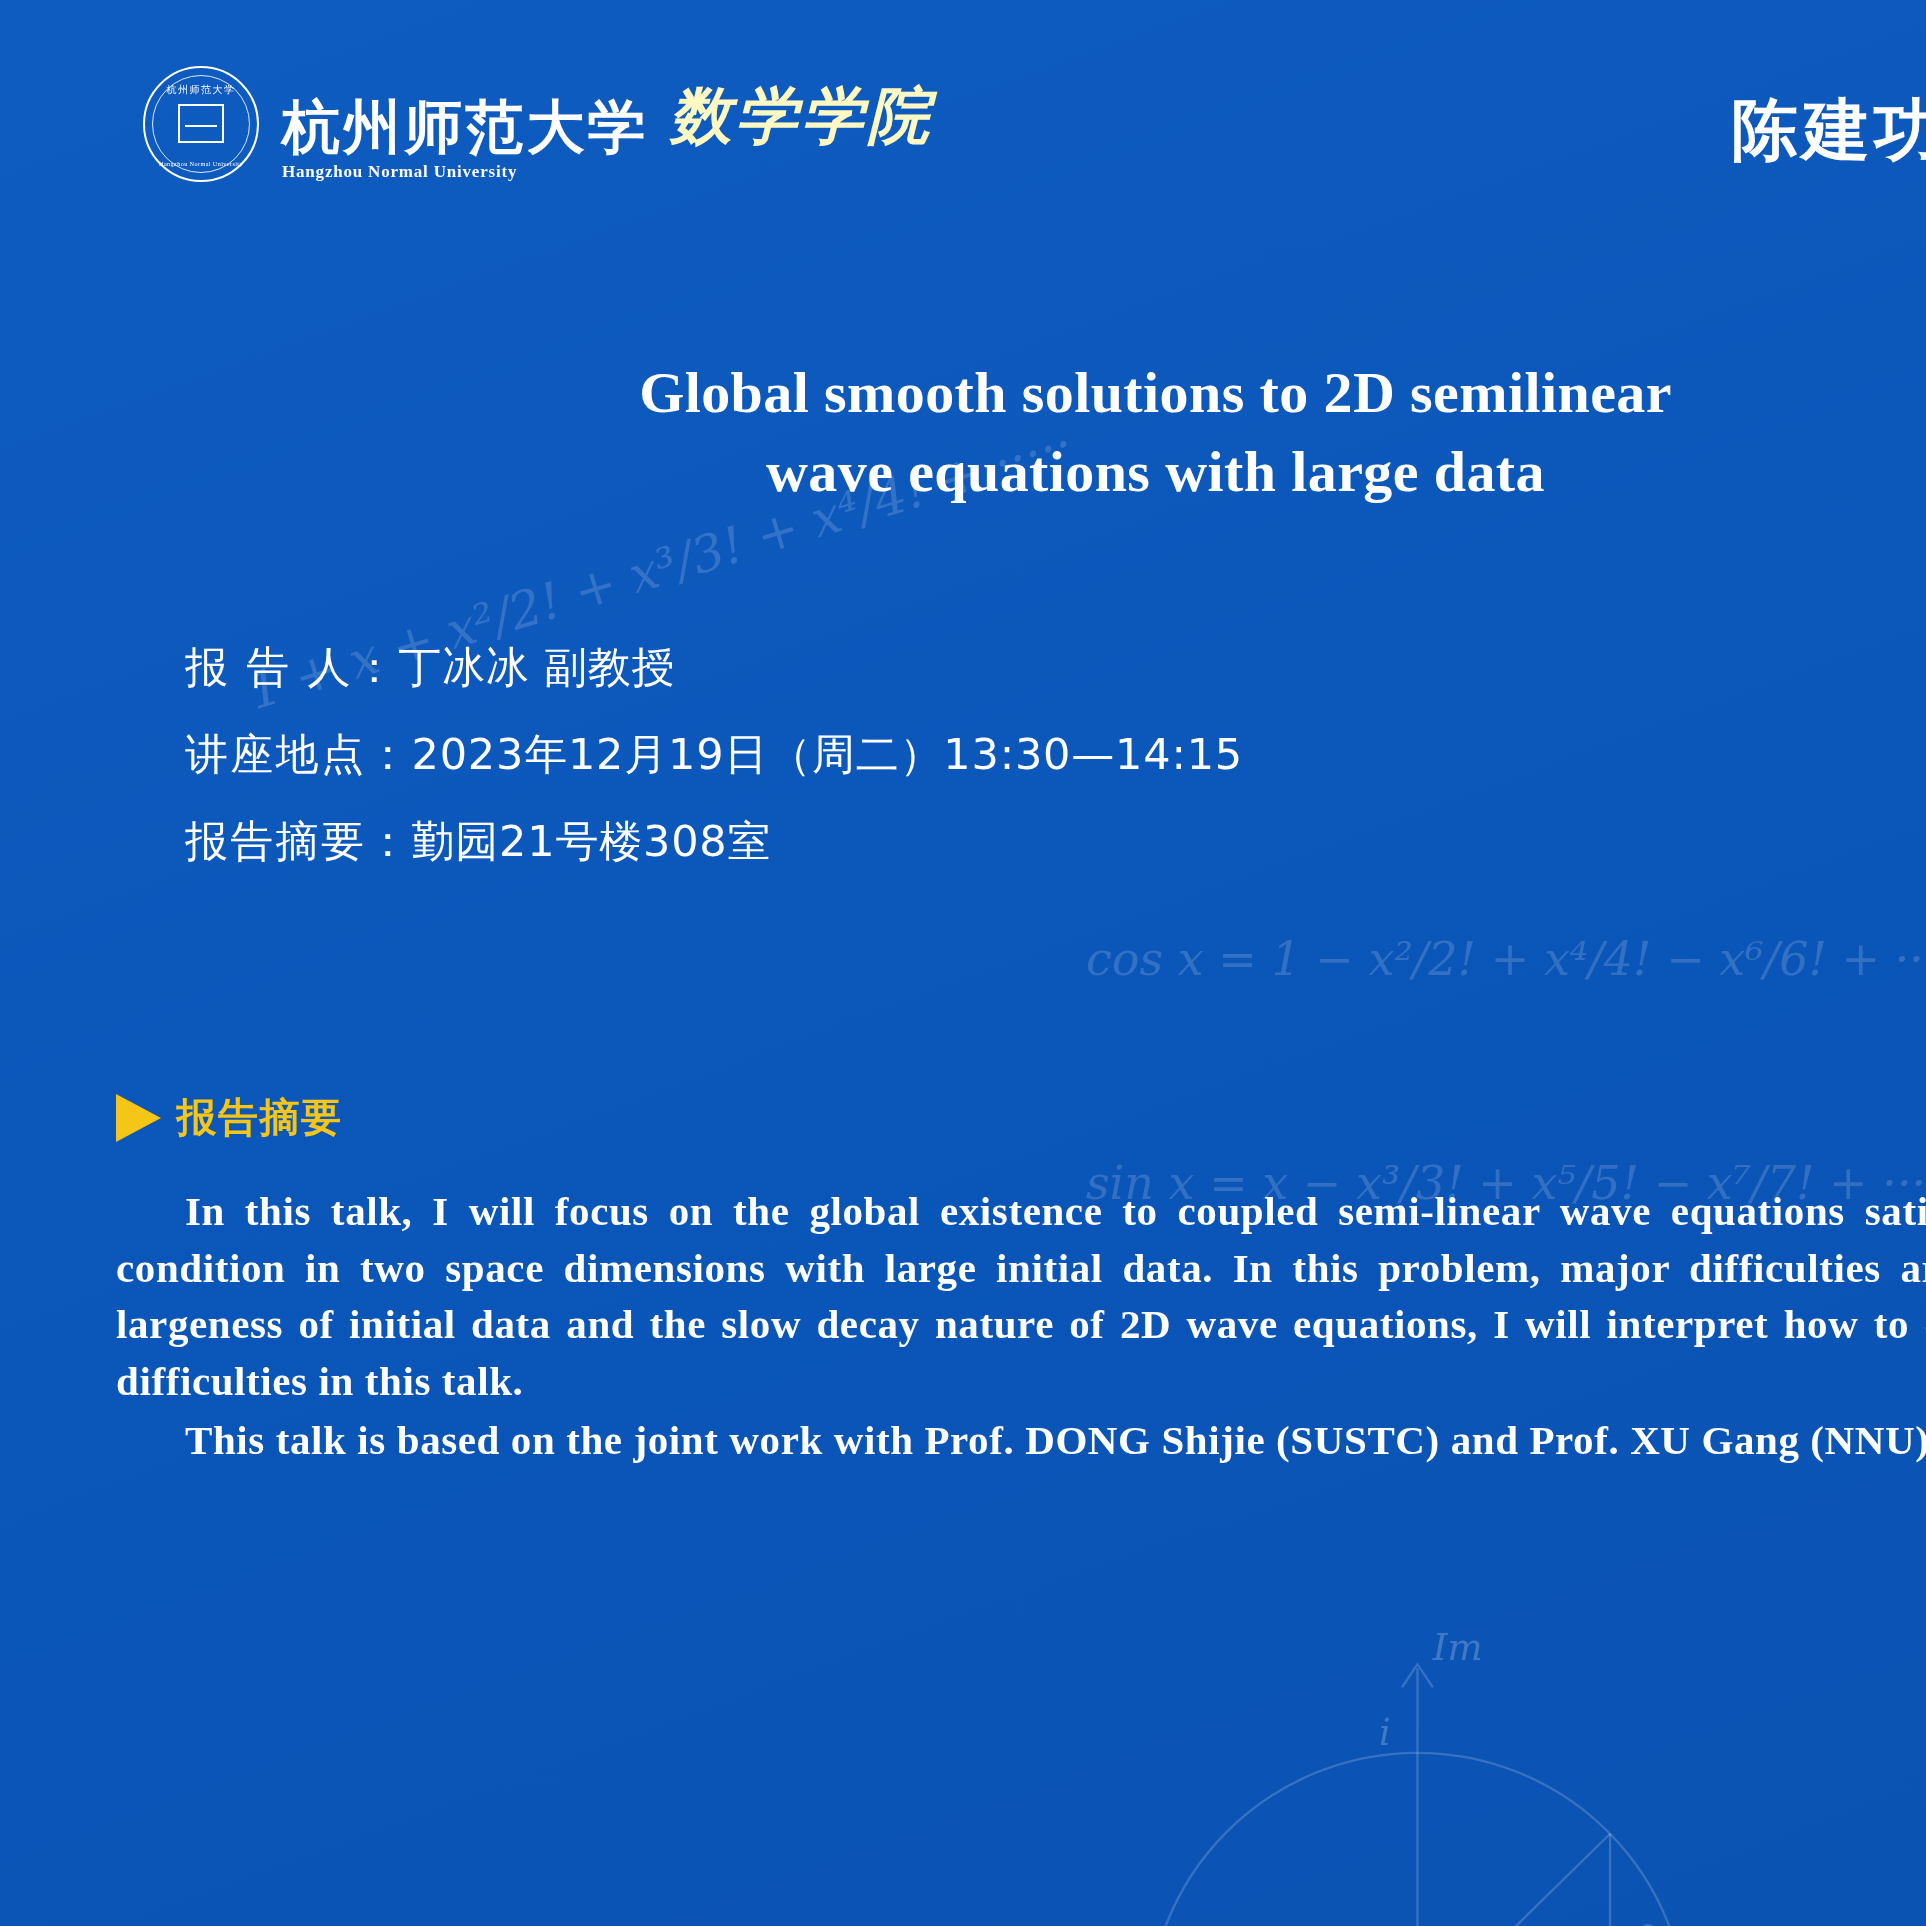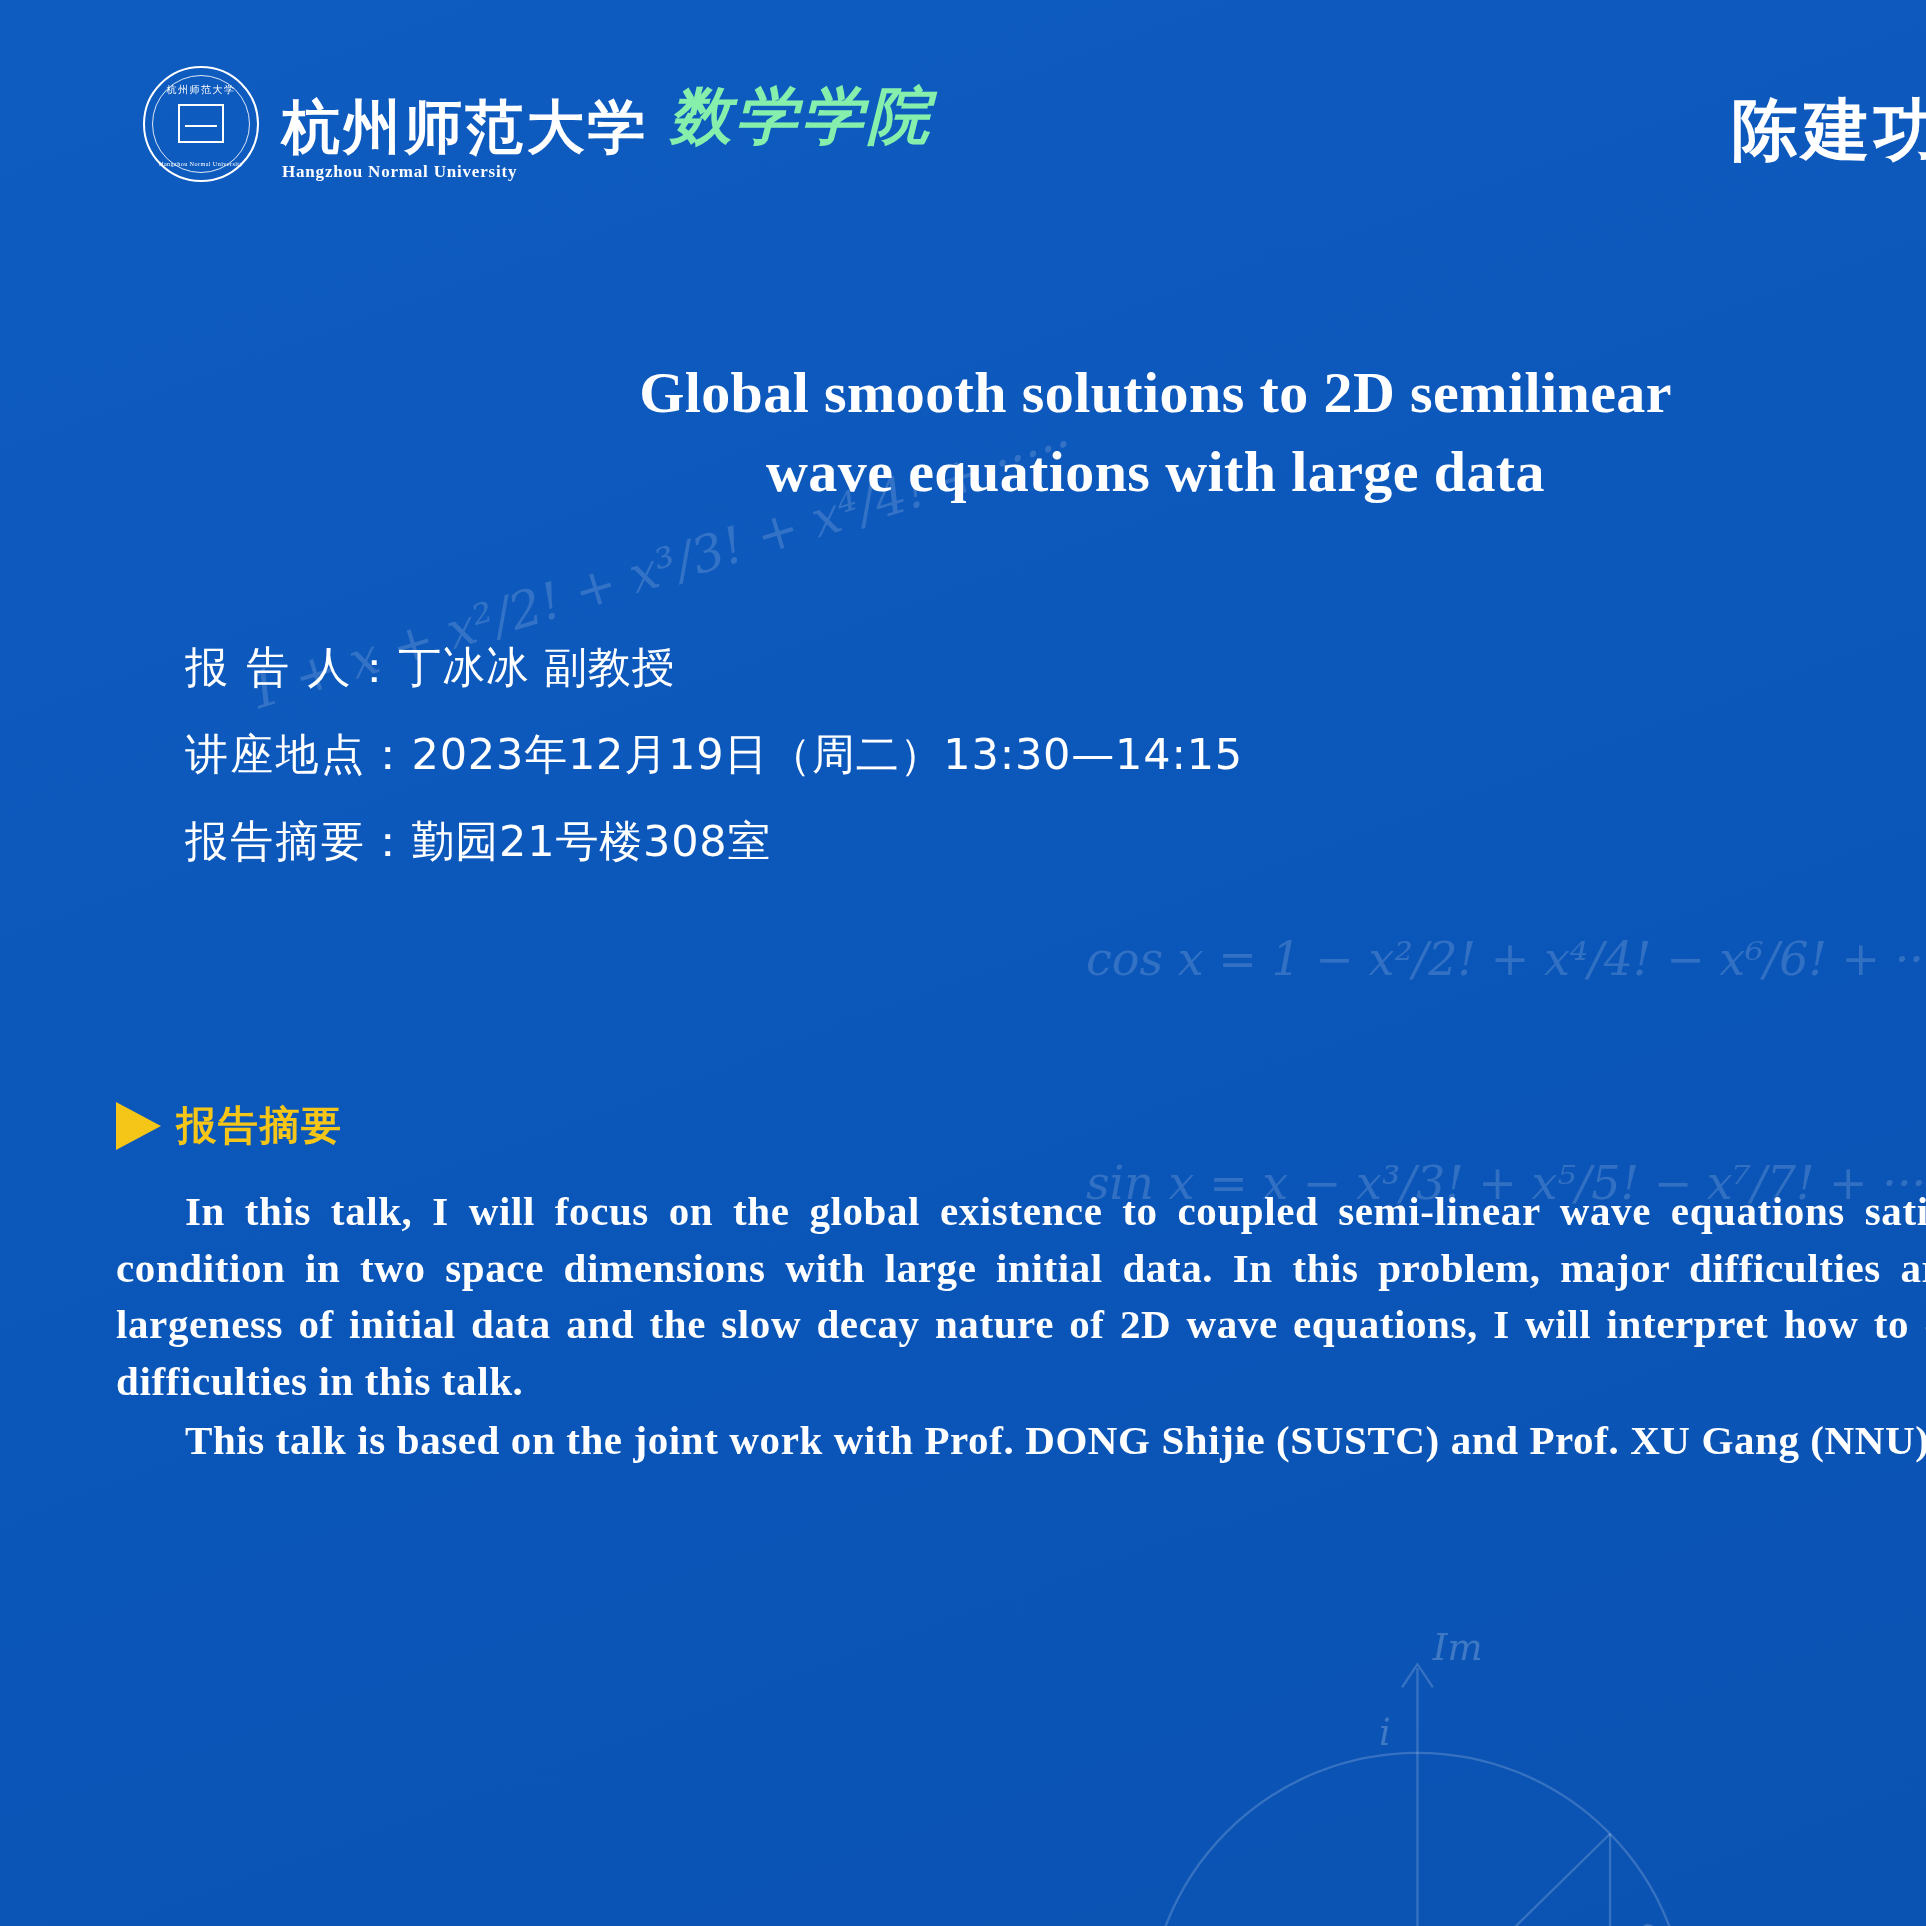--- a/index.html
+++ b/index.html
@@ -114,21 +114,21 @@
   }
   .uni-en {
     font-size: 17px;
     font-weight: bold;
     font-family: "Liberation Serif", serif;
     letter-spacing: 0.8px;
     margin-top: 3.9px;
   }
   .school-cn {
     margin-left: 21px;
-    color: #86efac;
+    color: #fef9c3;
     font-size: 62px;
     font-family: "DejaVu Serif", serif;
     font-style: italic;
     font-weight: bold;
     letter-spacing: 3.9px;
     align-self: center;
     padding-bottom: 15.4px;
   }
   .forum-name {
     position: absolute;
@@ -172,21 +172,20 @@
     white-space: nowrap;
   }
   .info-line .label { letter-spacing: 2.3px; }
 
   
   .section-head {
     position: absolute;
     display: flex;
     align-items: center;
     left: 116px;
-    margin-top: 8px;
   }
   .tri-icon {
     width: 0;
     height: 0;
     border-left: 45px solid #f5c518;
     border-top: 24px solid transparent;
     border-bottom: 24px solid transparent;
     margin-right: 15.4px;
   }
   .section-title {

